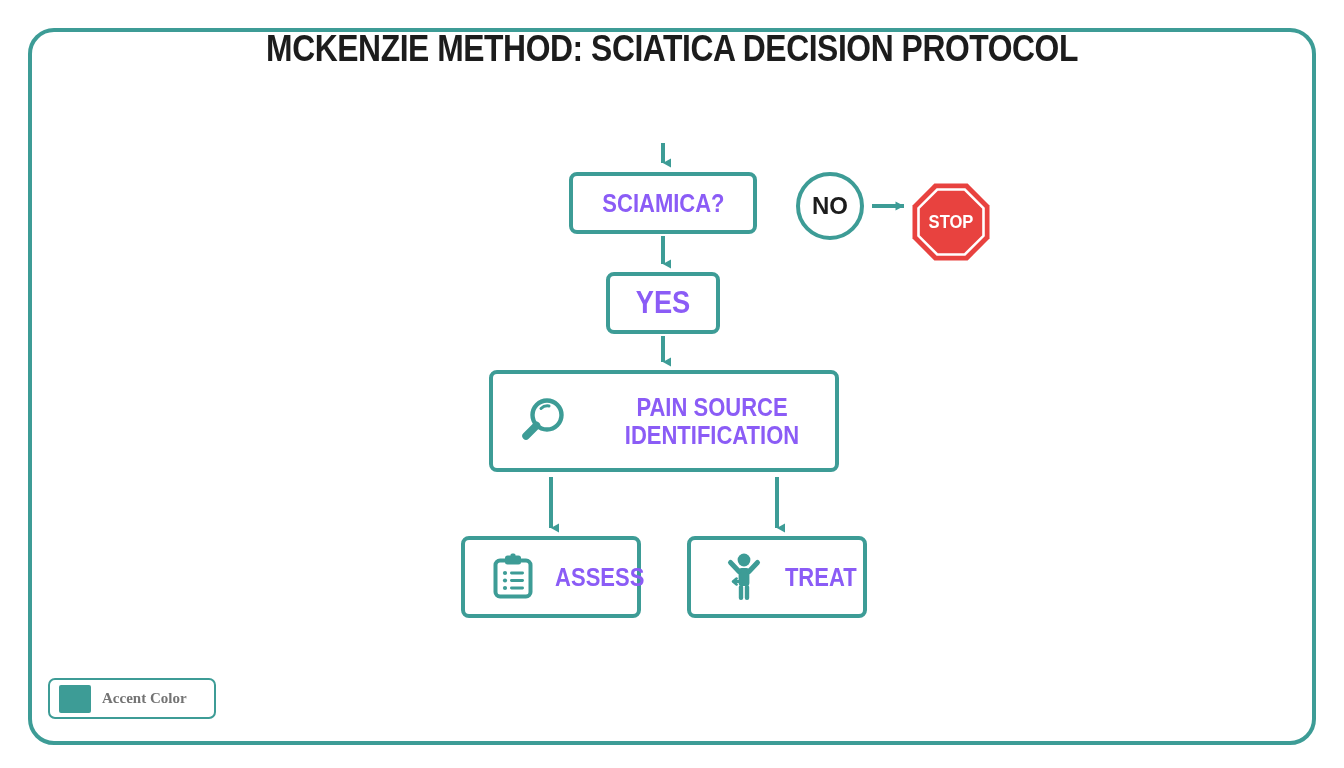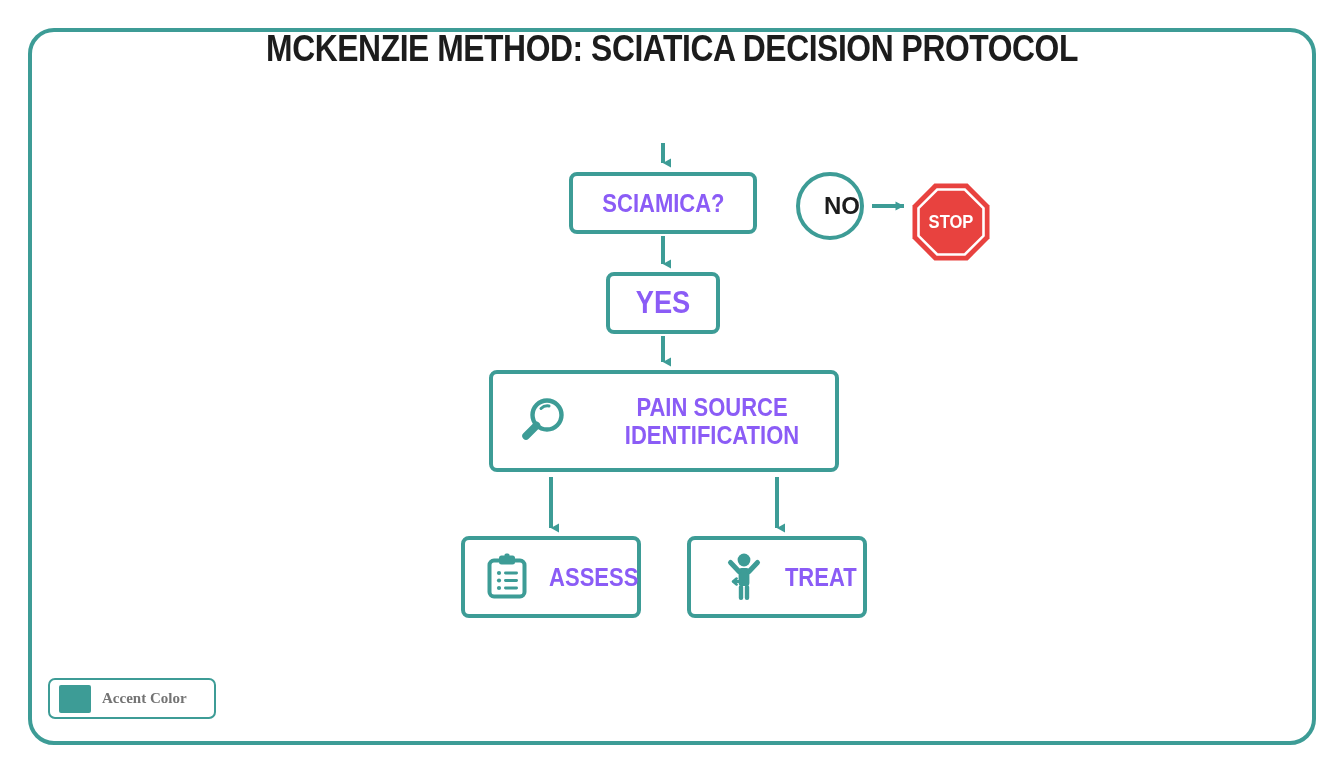--- a/index.html
+++ b/index.html
@@ -84,21 +84,21 @@
     justify-content: space-between;
     padding-left: 22px;
     gap: 18px;
   }
   #node-pain-source .node-label { text-align: center; flex: 1; }
   #node-assess {
     left: 461px;  top: 536px;
     width: 180px; height: 82px;
     font-size: 25px;
     justify-content: flex-start;
-    padding-left: 20px;
+    padding-left: 26px;
     gap: 14px;
   }
   #node-treat {
     left: 687px;  top: 536px;
     width: 180px; height: 82px;
     font-size: 25px;
     justify-content: flex-start;
     padding-left: 31px;
     gap: 14px;
   }
@@ -107,21 +107,21 @@
   #node-no {
     position: absolute;
     left: 796px; top: 172px;
     width: 68px;  height: 68px;
     box-sizing: border-box;
     border: 4px solid #3d9c96;
     border-radius: 50%;
     background: #ffffff;
     display: flex;
     align-items: center;
-    justify-content: flex-end;
+    justify-content: center;
     font-size: 24px;
     font-weight: 700;
     color: #1c1c1c;
     font-family: "Liberation Sans Narrow", "Liberation Sans", sans-serif;
   }
 
   
   #node-stop {
     position: absolute;
     left: 911px; top: 182px;

